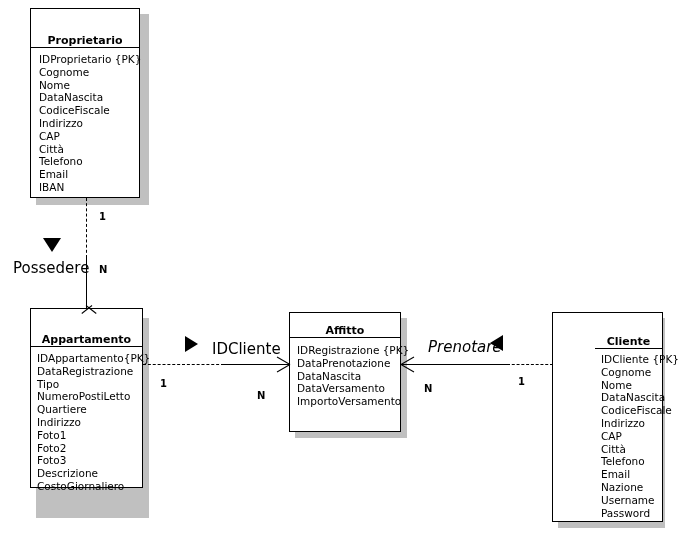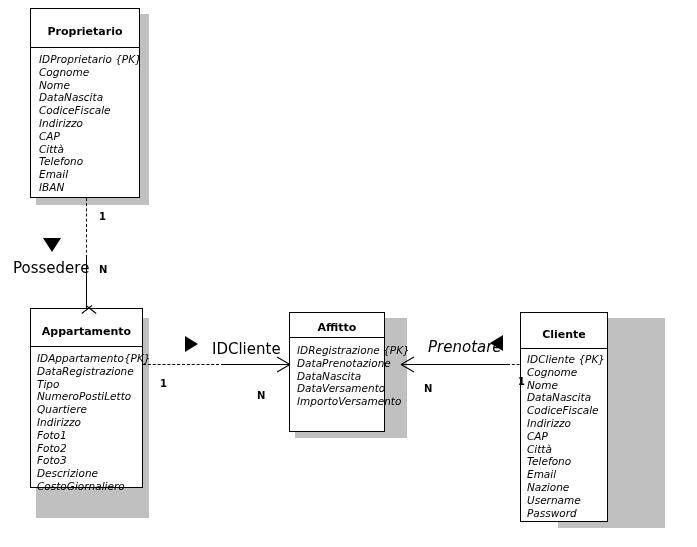--- a/index.html
+++ b/index.html
@@ -7,27 +7,27 @@
     width:697px;height:547px;
     background:#ffffff;
     font-family:"DejaVu Sans","Liberation Sans",sans-serif;
     overflow:hidden;
   }
   #canvas{position:relative;width:697px;height:547px;}
 
   
   .entity{position:absolute;background:#ffffff;border:1px solid #000;box-sizing:border-box;z-index:3;}
   .ent-header{
-    display:flex;align-items:center;justify-content:center;
+    display:flex;align-items:flex-end;justify-content:center;
     font-weight:bold;font-size:11px;color:#000;
     border-bottom:1px solid #000;box-sizing:border-box;
     padding-top:7px;
   }
   .ent-attrs{padding:5px 0 0 8px;box-sizing:border-box;}
-  .attr{font-size:10.5px;line-height:12.8px;color:#000;white-space:nowrap;font-style:italic;}
+  .attr{font-size:10.5px;line-height:12.8px;color:#000;white-space:nowrap;}
 
   
   .shadowbox{position:absolute;background:#c0c0c0;z-index:1;}
 
   
   .line-solid{position:absolute;background:#000;z-index:2;}
   .line-dashed-h{position:absolute;height:0;border-top:1px dashed #000;z-index:2;}
   .line-dashed-v{position:absolute;width:0;border-left:1px dashed #000;z-index:2;}
 
   .card{position:absolute;font-size:10px;font-weight:bold;color:#000;z-index:4;}
@@ -83,34 +83,34 @@
       <div class="attr">Quartiere</div>
       <div class="attr">Indirizzo</div>
       <div class="attr">Foto1</div>
       <div class="attr">Foto2</div>
       <div class="attr">Foto3</div>
       <div class="attr">Descrizione</div>
       <div class="attr">CostoGiornaliero</div>
     </div>
   </div>
 
-  <div class="entity" style="left:289px;top:312px;width:96px;height:120px;">
+  <div class="entity" style="left:289px;top:312px;width:112px;height:120px;">
     <div class="ent-header" style="height:25px;padding-top:5px;">
       <span>Affitto</span>
     </div>
     <div class="ent-attrs" style="padding-left:7px;padding-top:6px;">
       <div class="attr">IDRegistrazione {PK}</div>
       <div class="attr">DataPrenotazione</div>
       <div class="attr">DataNascita</div>
       <div class="attr">DataVersamento</div>
       <div class="attr">ImportoVersamento</div>
     </div>
   </div>
 
-  <div class="entity" style="left:520px;top:312px;width:88px;height:210px;">
+  <div class="entity" style="left:552px;top:312px;width:111px;height:210px;padding-left:42px;">
     <div class="ent-header" style="height:36px;">
       <span>Cliente</span>
     </div>
     <div class="ent-attrs" style="padding-left:6px;padding-top:4px;">
       <div class="attr">IDCliente  {PK}</div>
       <div class="attr">Cognome</div>
       <div class="attr">Nome</div>
       <div class="attr">DataNascita</div>
       <div class="attr">CodiceFiscale</div>
       <div class="attr">Indirizzo</div>

